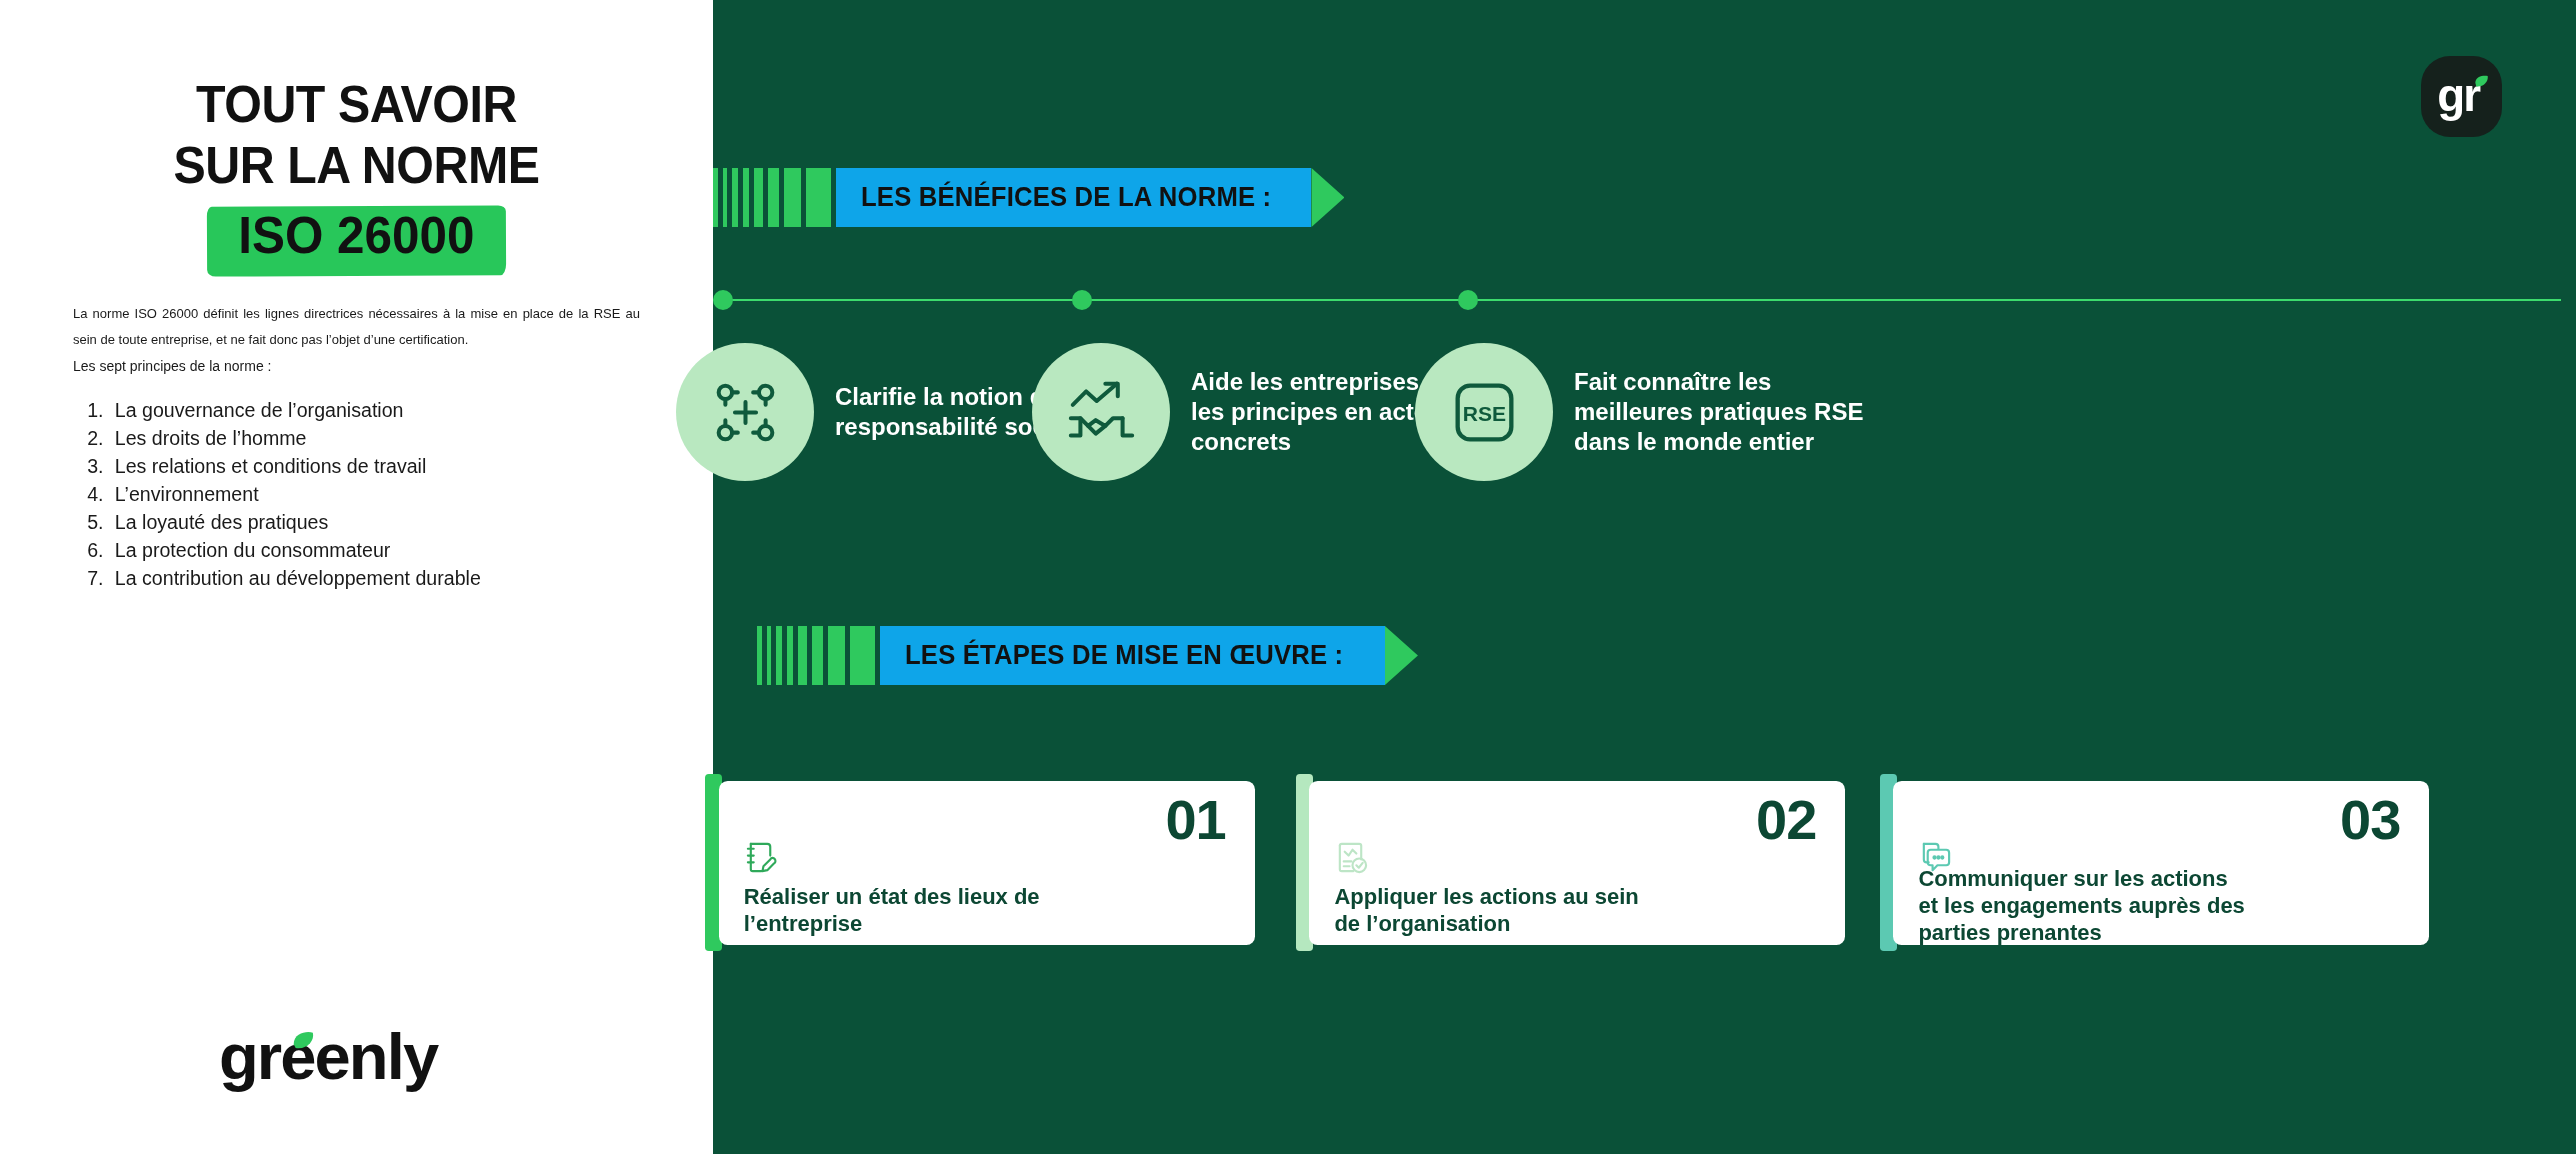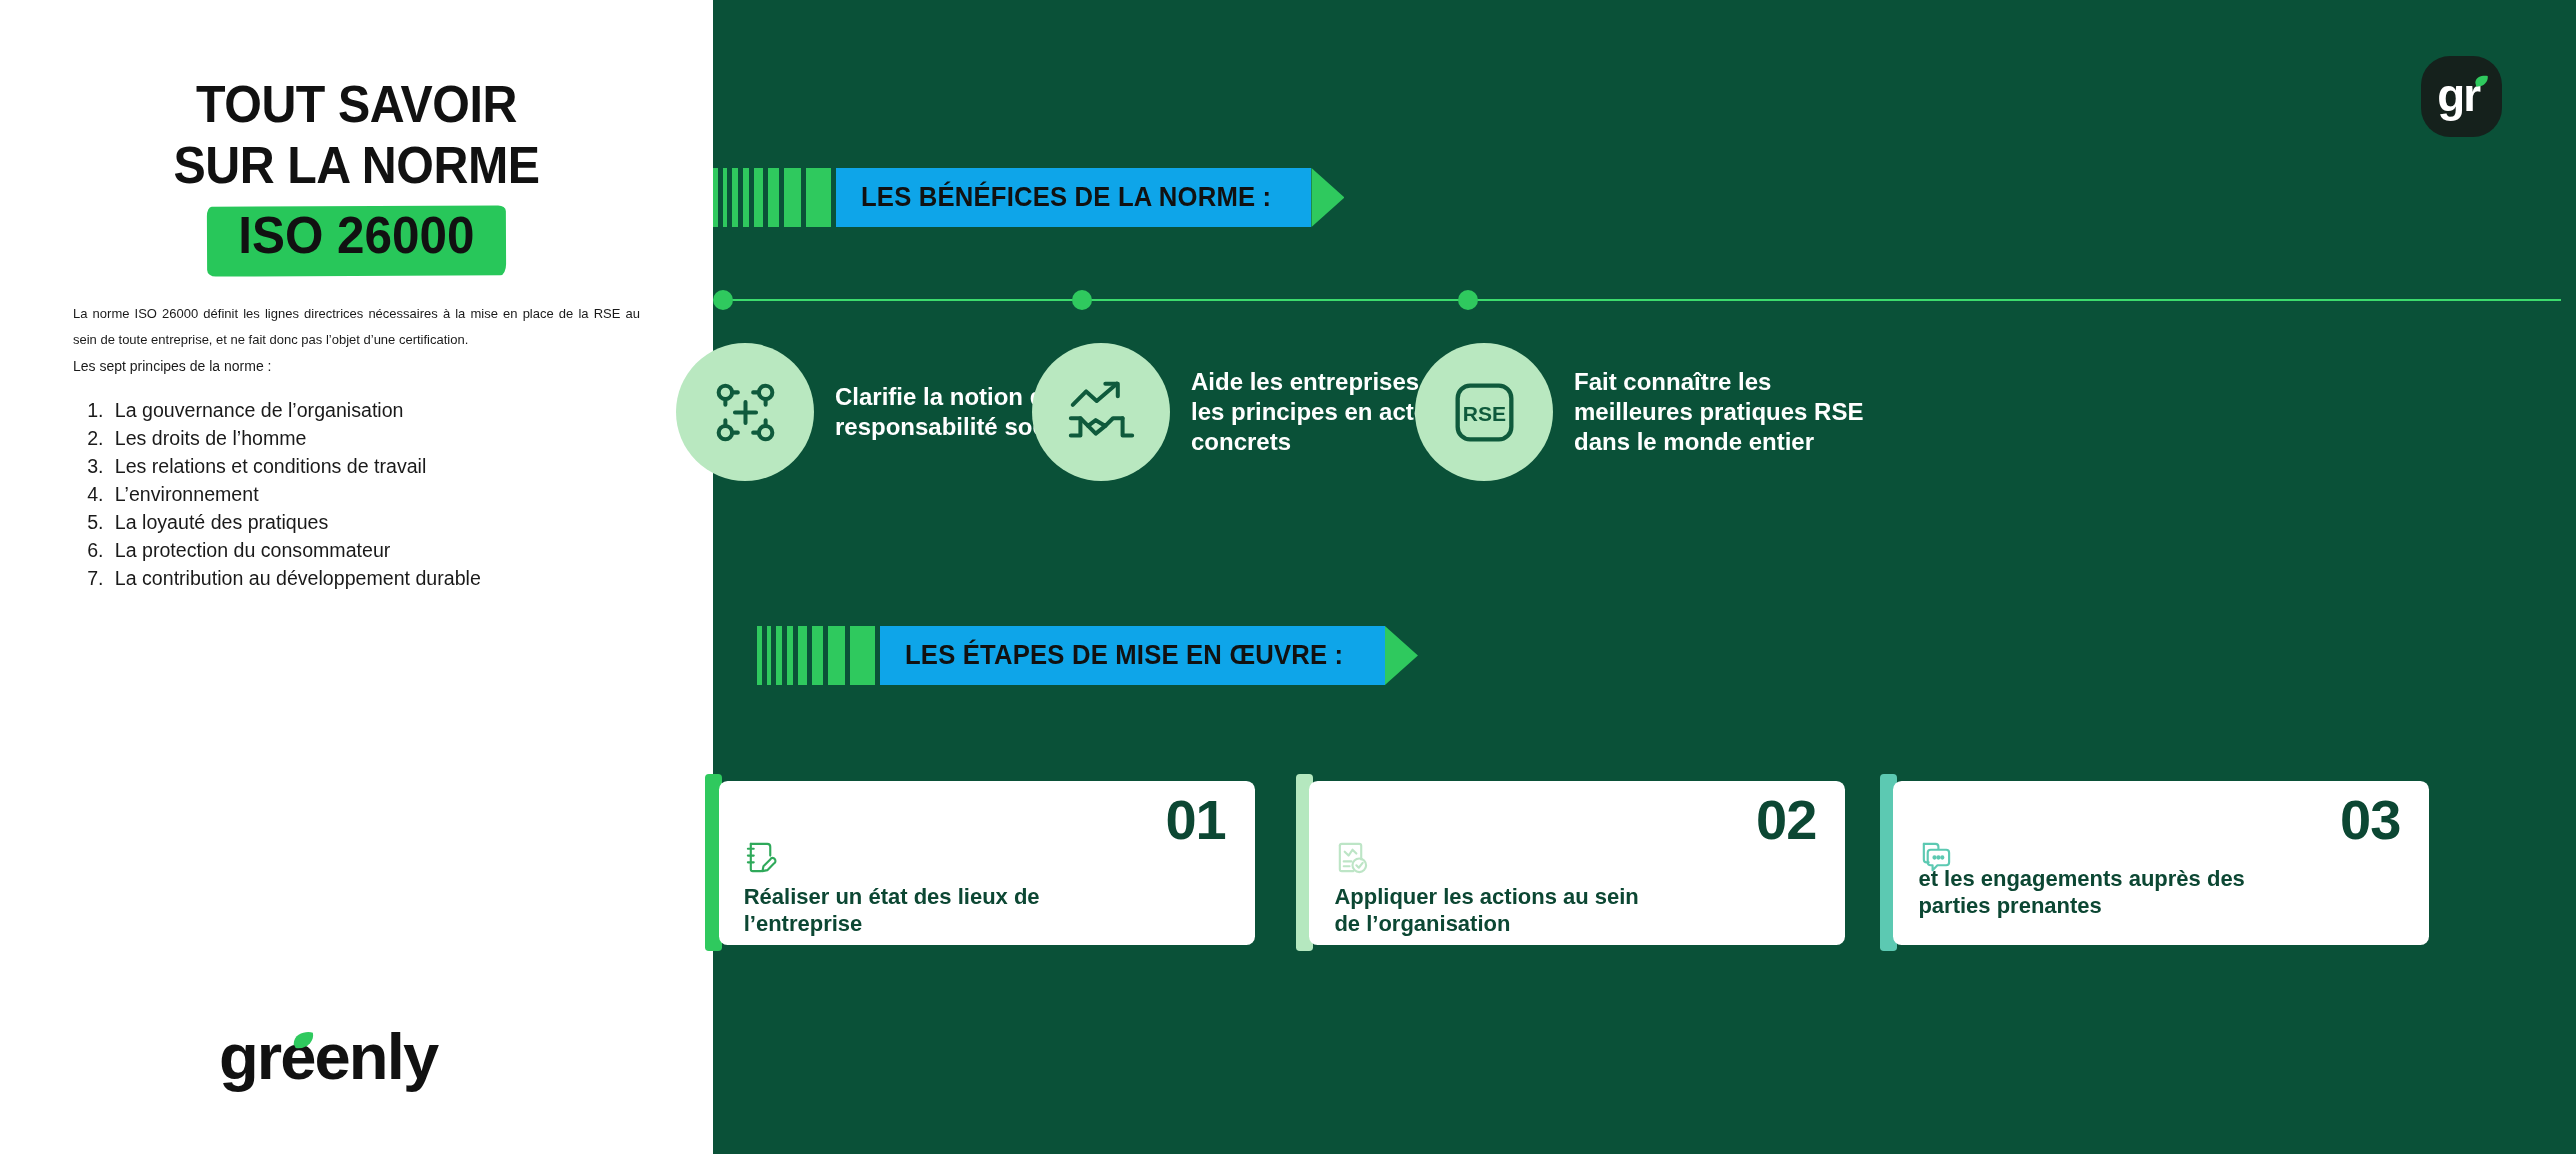--- a/index.html
+++ b/index.html
@@ -425,20 +425,21 @@
         <svg width="35" height="35" viewBox="0 0 36 36" fill="none" stroke="#5cc9b2" stroke-width="2.2" stroke-linecap="round" stroke-linejoin="round">
           <path d="M6 4 L18 4 A3 3 0 0 1 21 7 L21 9"></path>
           <path d="M6 4 L6 20 A3 3 0 0 0 9 23 L11 23"></path>
           <path d="M13 10 L29 10 A3 3 0 0 1 32 13 L32 23 A3 3 0 0 1 29 26 L20 26 L15 31 L15 26 L13 26 A3 3 0 0 1 10 23 L10 13 A3 3 0 0 1 13 10 Z"></path>
           <circle cx="17" cy="18" r="1.1" fill="#5cc9b2"></circle>
           <circle cx="21" cy="18" r="1.1" fill="#5cc9b2"></circle>
           <circle cx="25" cy="18" r="1.1" fill="#5cc9b2"></circle>
         </svg>
       </div>
       <div class="step-text three">
+        <div>Communiquer sur les actions</div>
         <div>et les engagements auprès des</div>
         <div>parties prenantes</div>
       </div>
     </div>
   </div>
 
 </div>
 
 
 </body></html>

